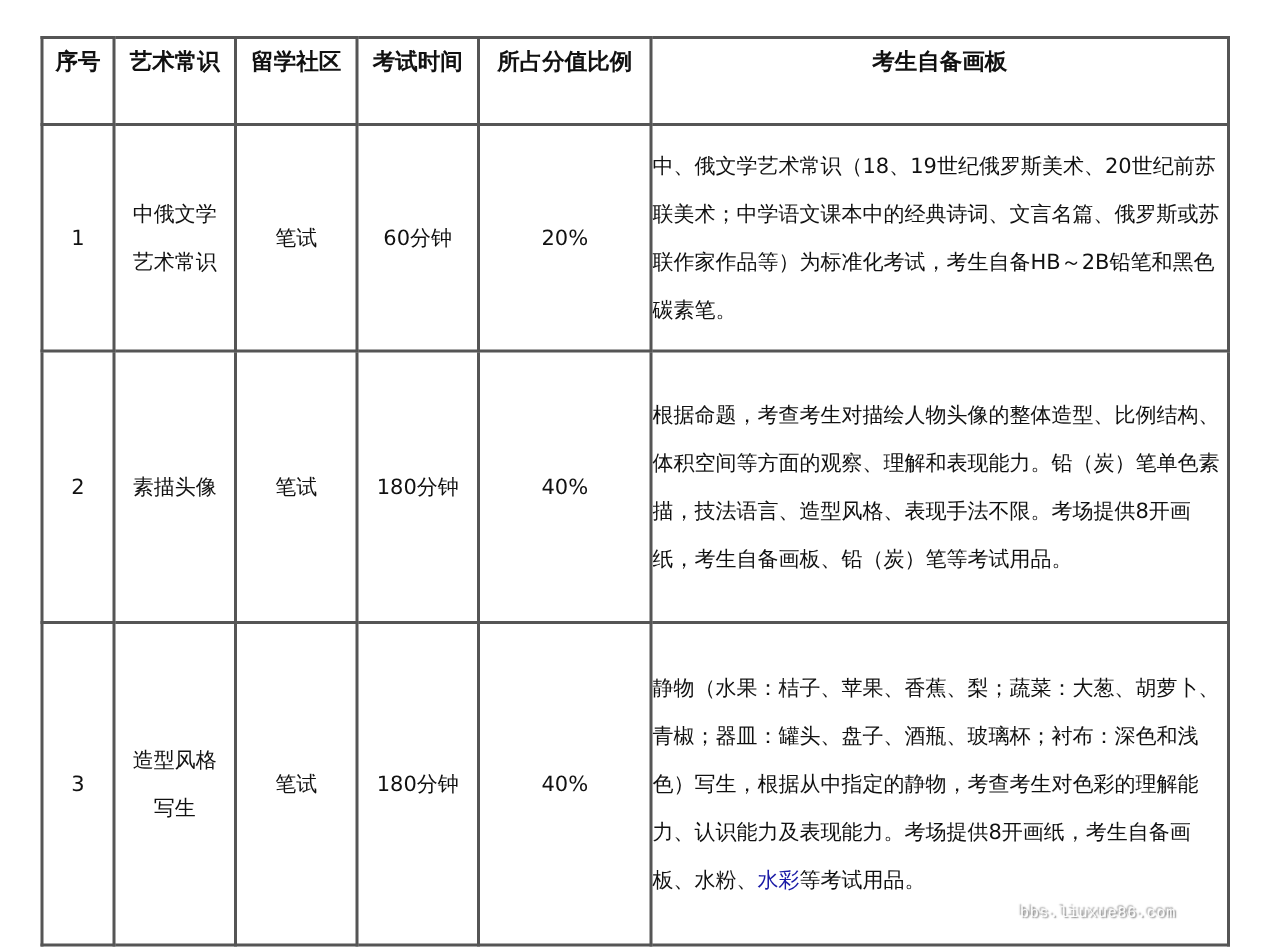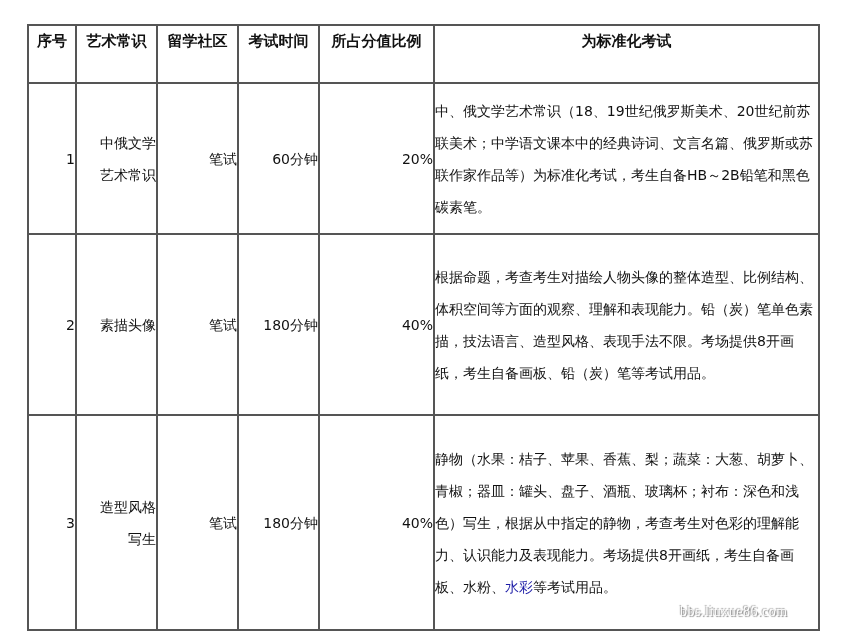--- a/index.html
+++ b/index.html
@@ -34,21 +34,21 @@
     table.exam th {
       height: 50px;
       font-weight: bold;
       font-size: 15px;
       text-align: center;
       vertical-align: top;
       padding-top: 6px;
       color: #111;
     }
     table.exam th.desc-head { text-align: center; }
-    td.c { text-align: right; line-height: 32px; border-radius: 14px; }
+    td.c { text-align: center; line-height: 32px; border-radius: 14px; }
     td.desc {
       text-align: left;
       vertical-align: top;
       padding: 2px 4px 0 3px;
       line-height: 32px;
       font-size: 14px;
     }
     .r1 td { height: 149px; }
     .r2 td { height: 179px; }
     .r3 td { height: 213px; }
@@ -69,25 +69,25 @@
       font-weight: bold;
       letter-spacing: 2px;
       color: rgba(255,255,255,0.92);
       text-shadow: 1px 1px 2px #777, -1px -1px 1px #bbb;
       font-family: "DejaVu Sans", sans-serif;
     }
     .wm-sub {
       position: absolute;
       left: 4px;
       top: 38px;
-      font-size: 14px;
+      font-size: 10px;
       color: rgba(255,255,255,0.9);
       text-shadow: 1px 1px 1px #888, -1px -1px 1px #aaa;
       letter-spacing: 0.5px;
-      font-family: Liberation Serif, serif;
+      font-family: Liberation Mono, monospace;
     }
   </style>
 </head>
 <body>
 
 <div class="page">
   <table class="exam">
     <colgroup>
       <col style="width:48px">
       <col style="width:81px">
@@ -96,21 +96,21 @@
       <col style="width:115px">
       <col style="width:385px">
     </colgroup>
     <thead>
       <tr>
         <th>序号</th>
         <th>艺术常识</th>
         <th>留学社区</th>
         <th>考试时间</th>
         <th>所占分值比例</th>
-        <th class="desc-head">为标准化考试</th>
+        <th class="desc-head">考生自备画板</th>
       </tr>
     </thead>
     <tbody>
       <tr class="r1">
         <td class="c">1</td>
         <td class="c">
           <div>中俄文学</div>
           <div>艺术常识</div>
         </td>
         <td class="c">笔试</td>

